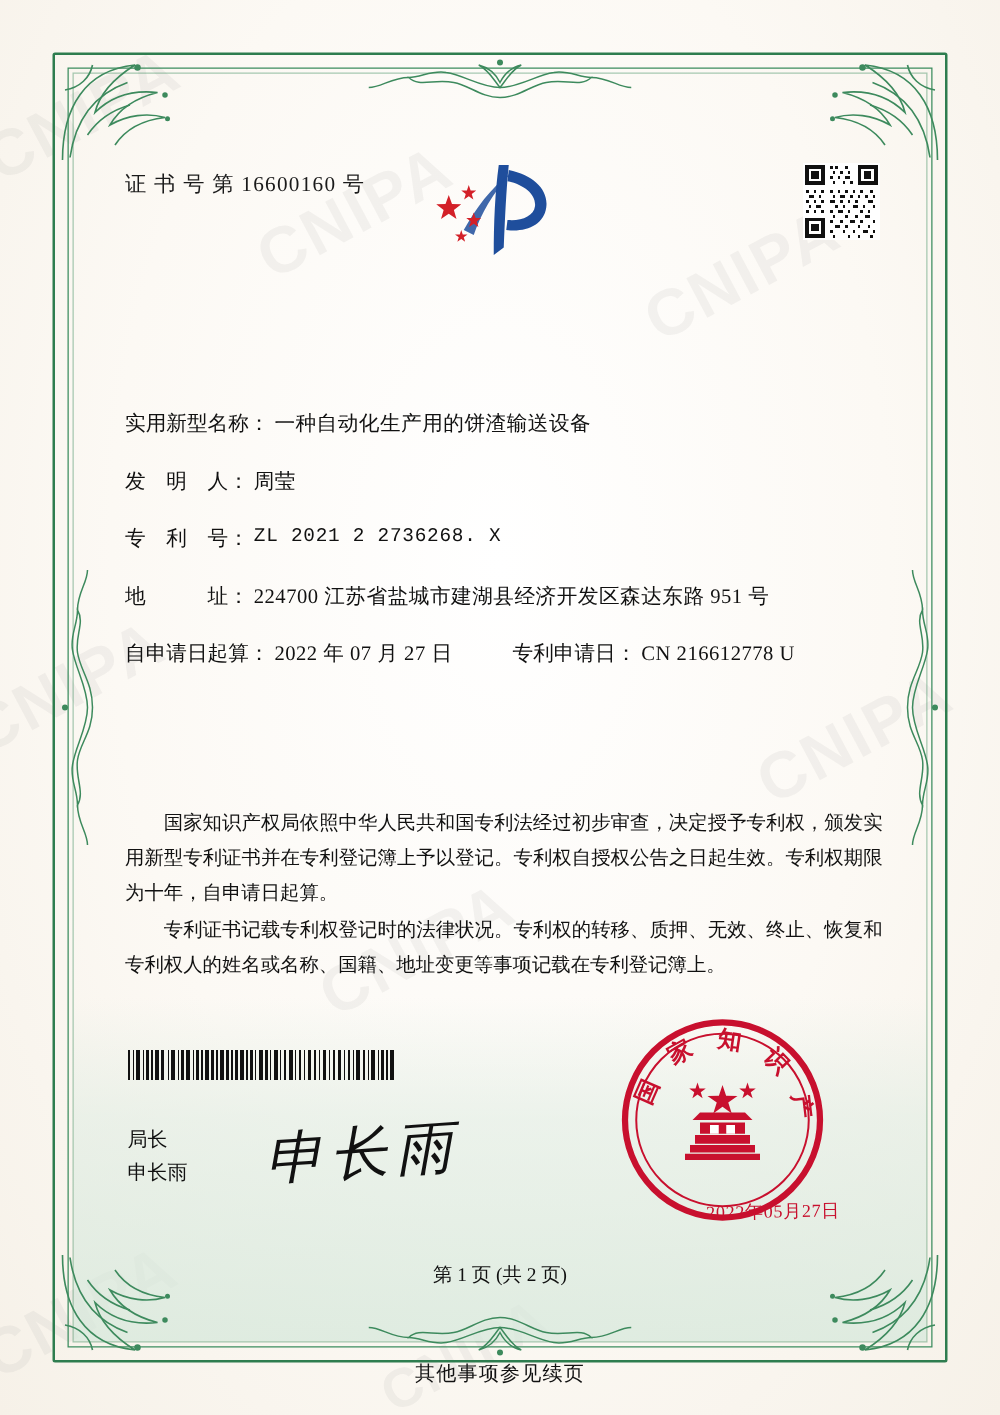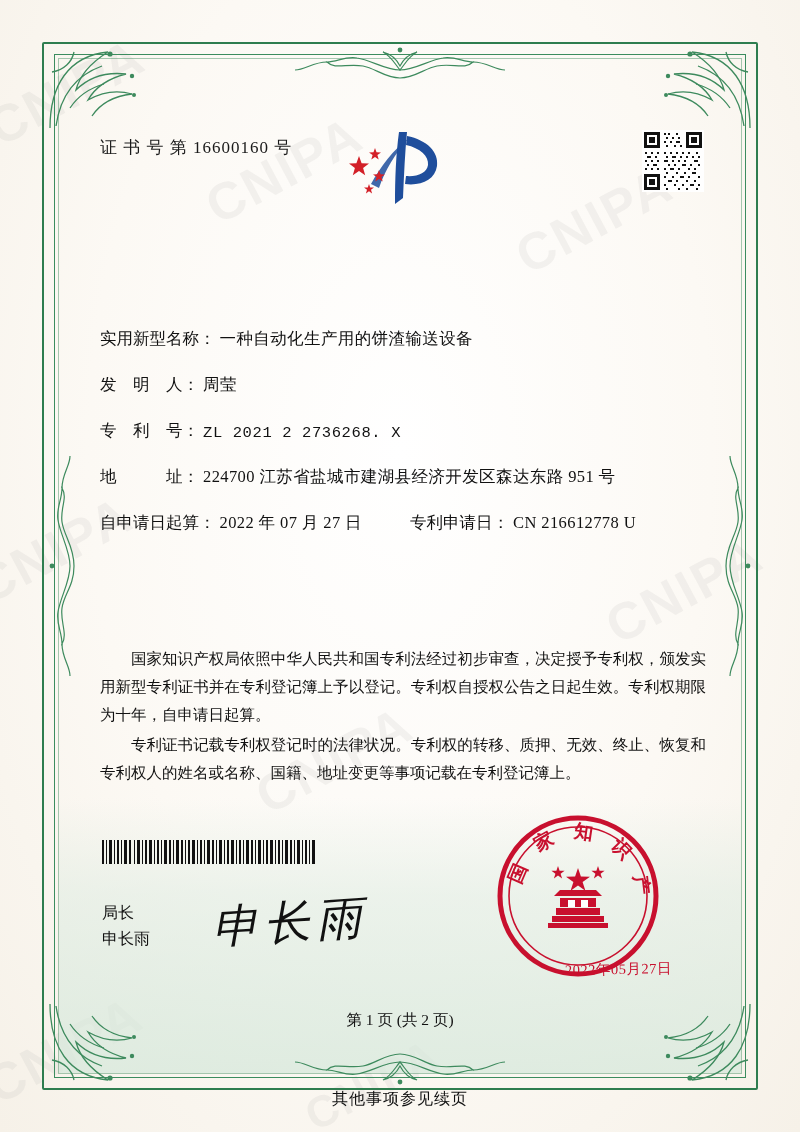--- a/index.html
+++ b/index.html
@@ -131,21 +131,21 @@
     color: #111;
     font-family: "Liberation Serif", "DejaVu Serif", serif;
   }
 
   .fields {
     position: absolute;
     left: 28px; right: 20px; top: 248px;
   }
   .field-row {
     display: flex;
-    align-items: flex-end;
+    align-items: flex-start;
     margin-bottom: 24px;
     font-size: 16.5px;
     color: #111;
   }
   .field-label {
     white-space: pre;
     flex: 0 0 auto;
   }
   .field-value {
     margin-left: 4px;

